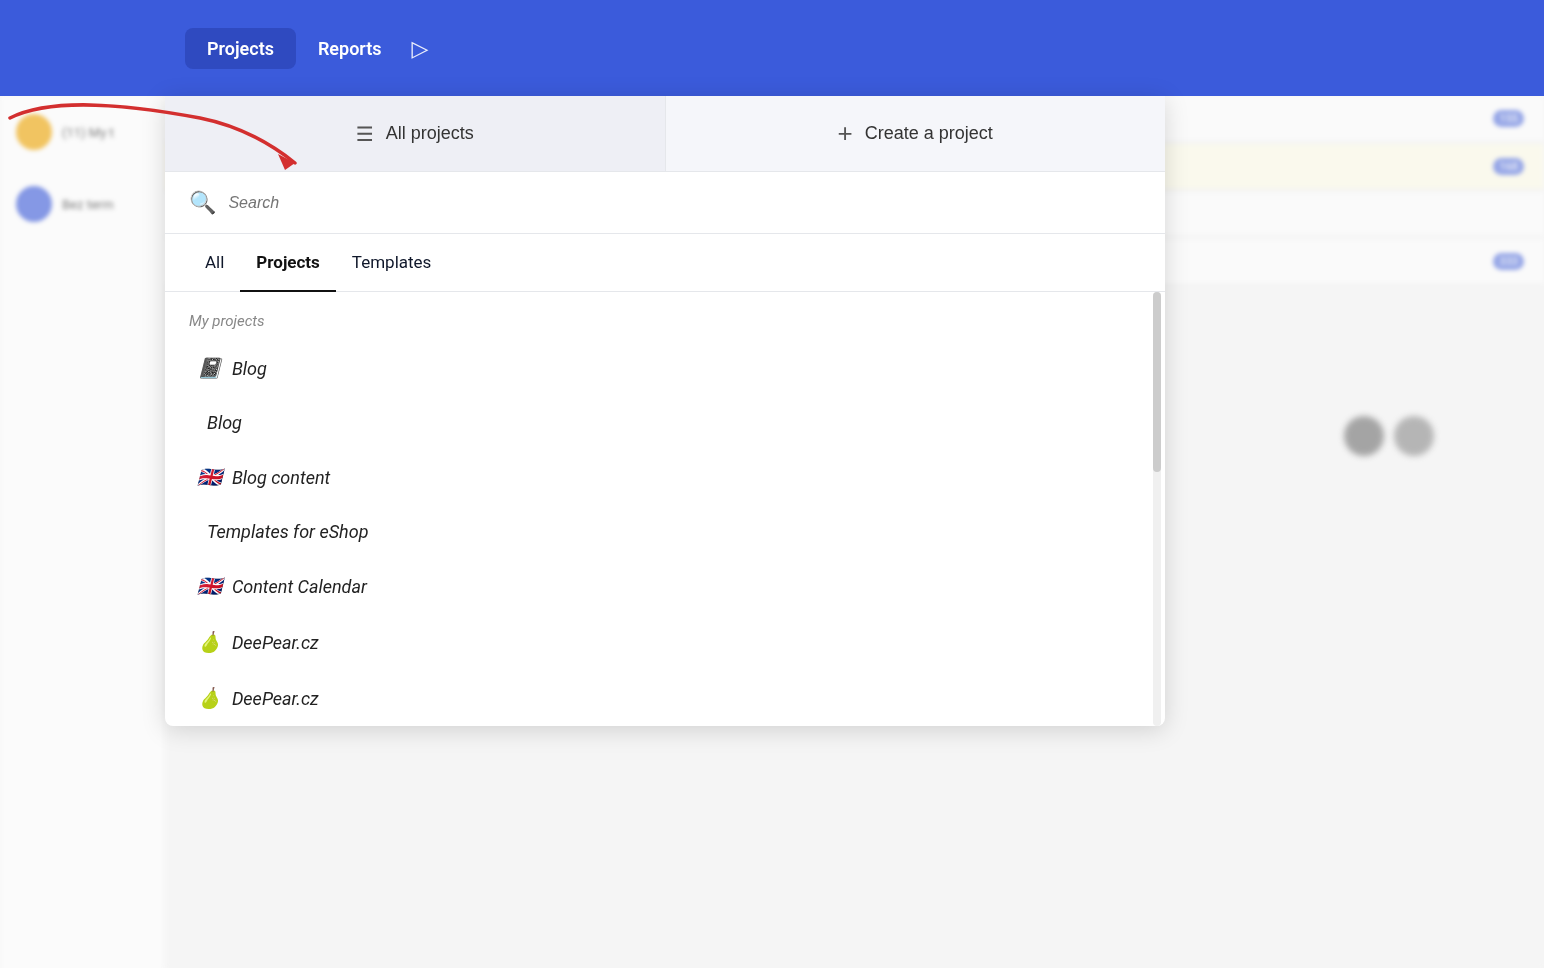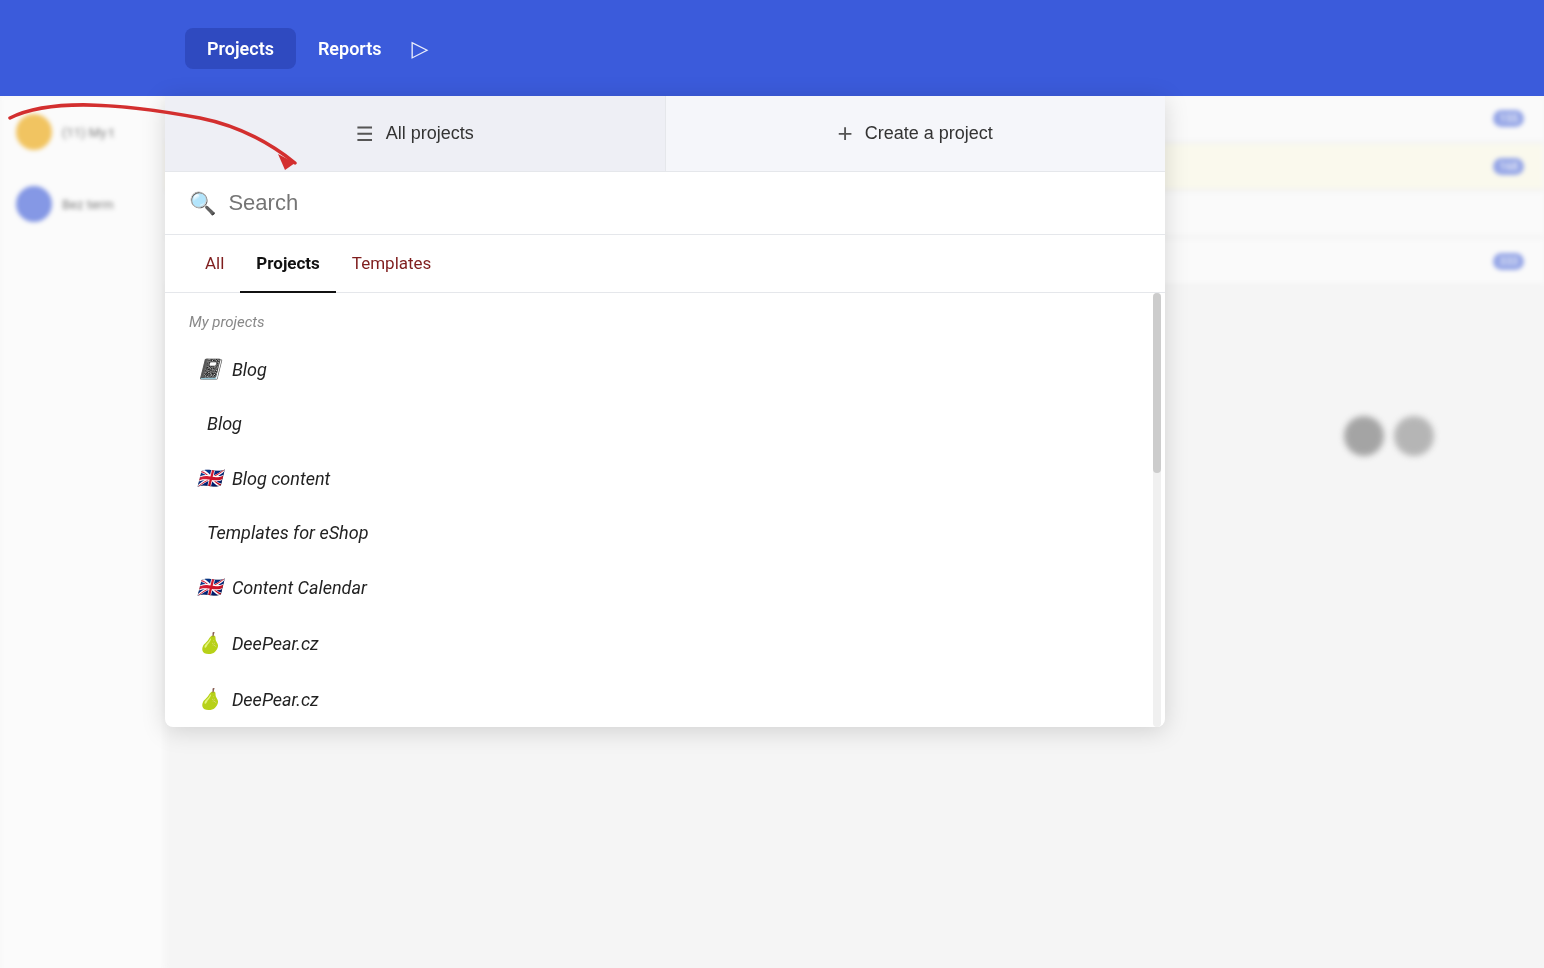--- a/index.html
+++ b/index.html
@@ -202,38 +202,39 @@
     }
 
     .search-icon-wrap {
       font-size: 22px;
       color: #999;
     }
 
     .search-input {
       border: none;
       outline: none;
-      font-size: 22px;
+      font-size: 16px;
       color: #bbb;
       width: 100%;
       background: transparent;
+      font-style: italic;
     }
 
     
     .dropdown-tabs {
       display: flex;
       gap: 0;
       padding: 0 24px;
       border-bottom: 1px solid #e5e7eb;
     }
 
     .tab-item {
       padding: 18px 16px;
       font-size: 17px;
-      color: #7f1d1d;
+      color: #0f172a;
       cursor: pointer;
       border-bottom: 2px solid transparent;
       margin-bottom: -1px;
     }
 
     .tab-item.active {
       color: #111;
       font-weight: 700;
       border-bottom: 2px solid #111;
     }

